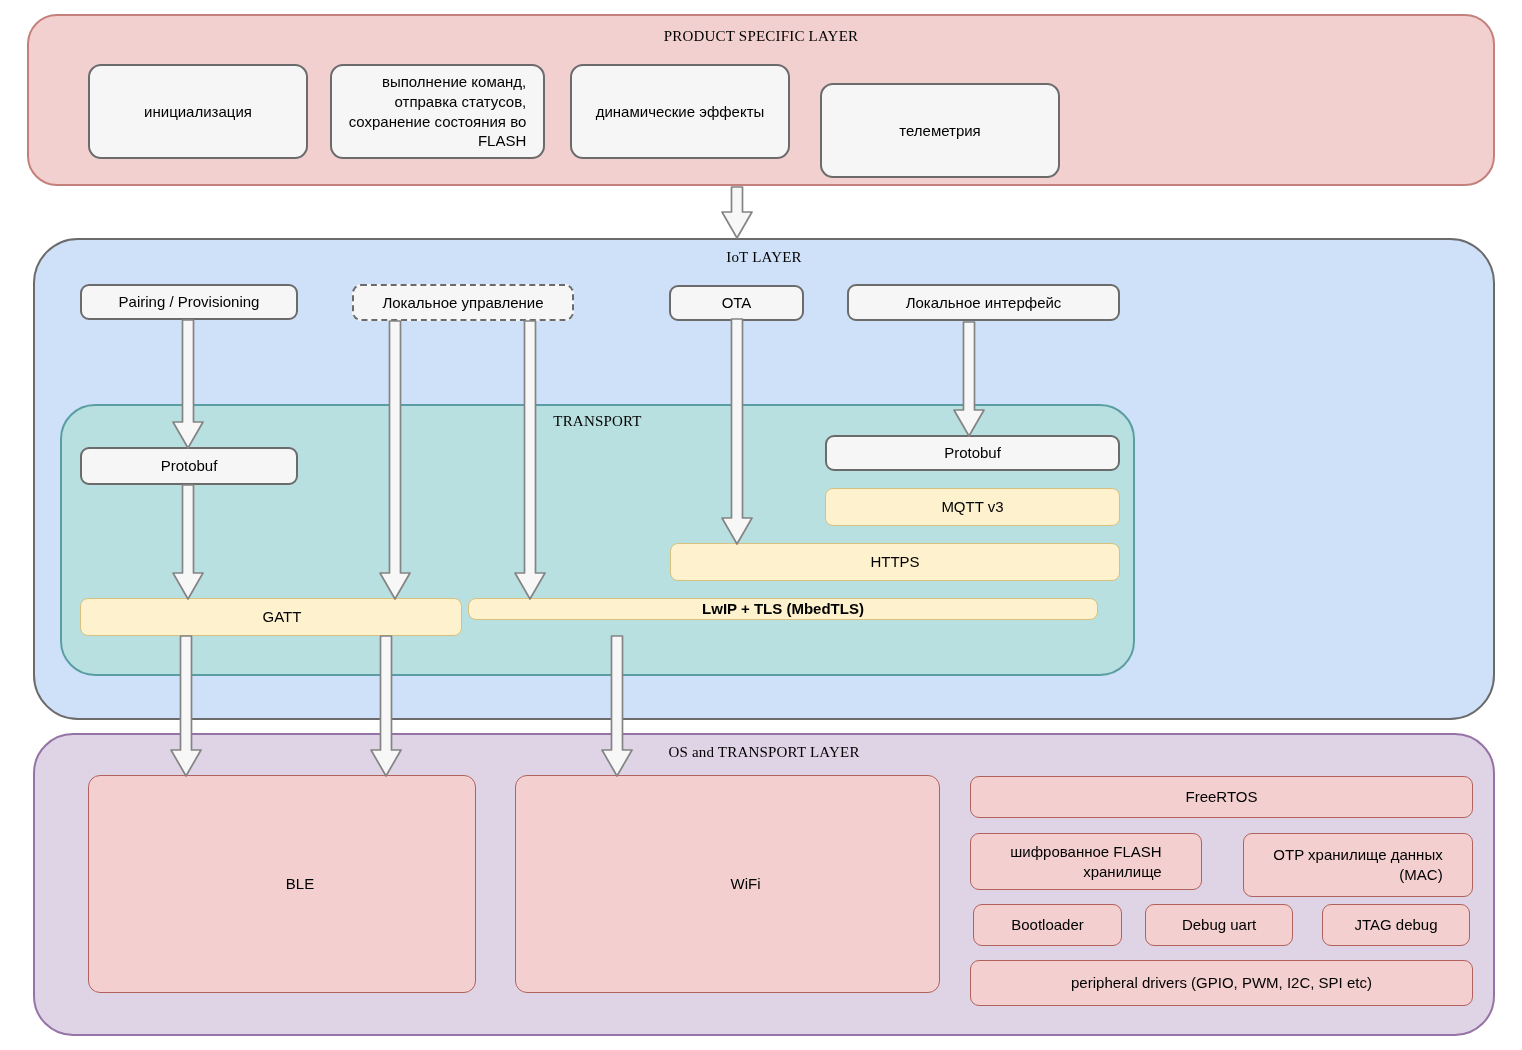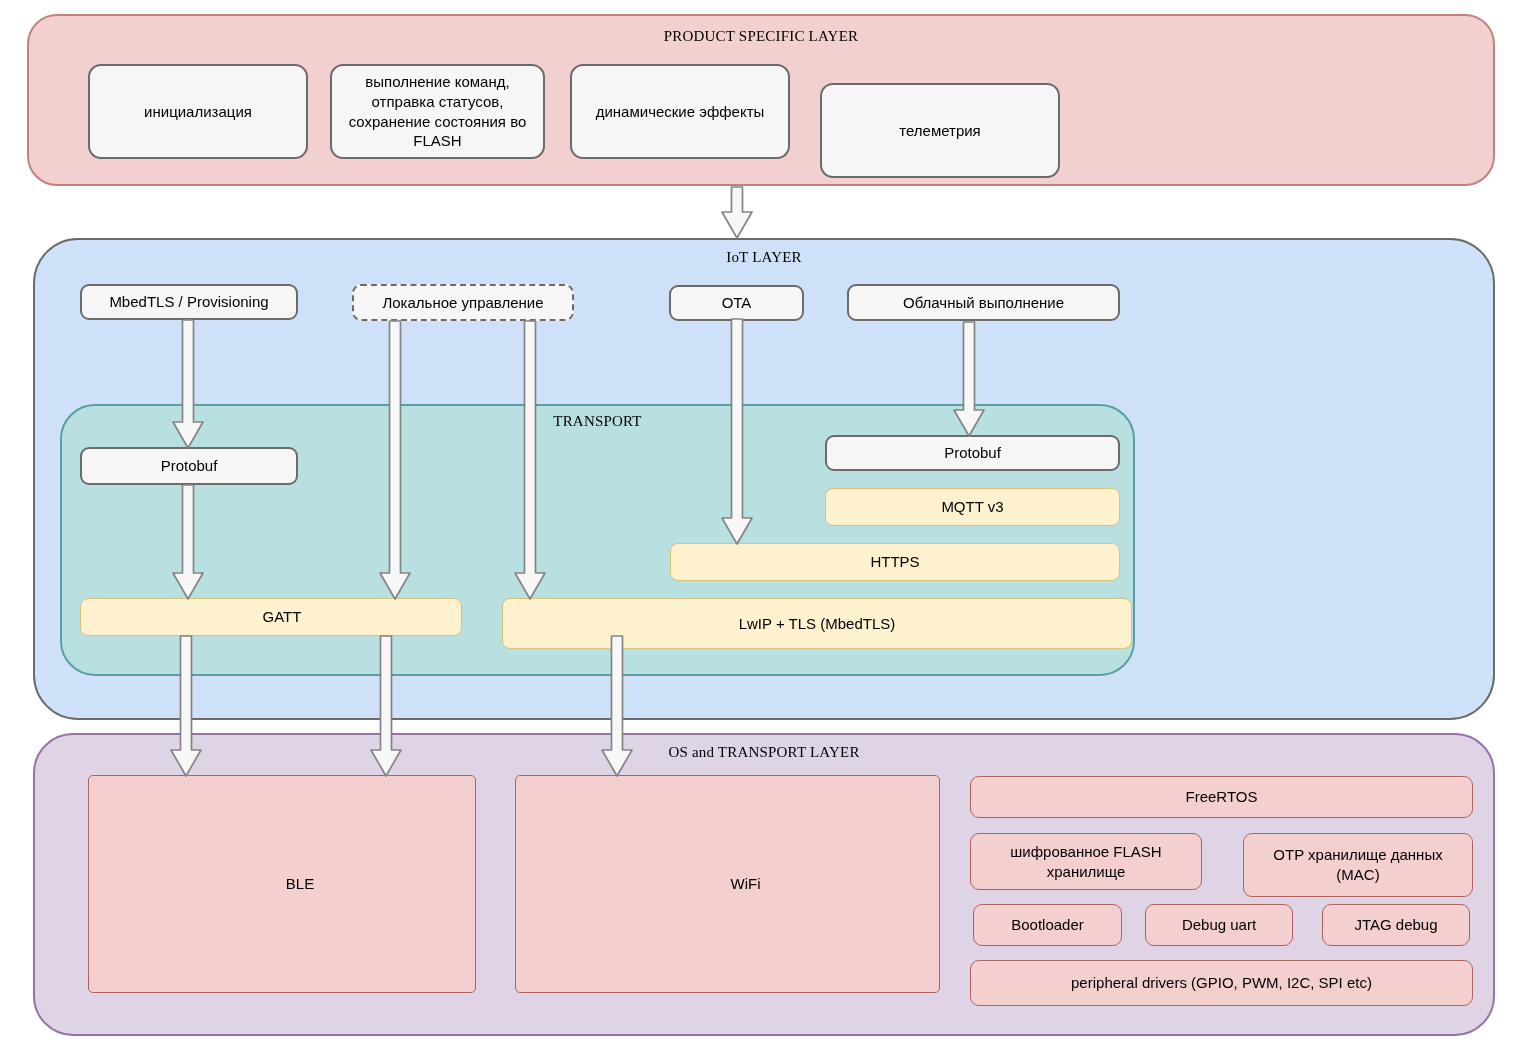--- a/index.html
+++ b/index.html
@@ -8,28 +8,28 @@
     font-family:"Liberation Sans",sans-serif;color:#000;overflow:hidden;
   }
   .layer{position:absolute;box-sizing:border-box;}
   .layer-title{
     position:absolute;text-align:center;font-size:15px;color:#000;
     letter-spacing:0.2px;
     font-family:Liberation Serif, serif;
   }
   .bx{
     position:absolute;box-sizing:border-box;display:flex;align-items:center;
-    justify-content:center;text-align:center;font-size:15px;line-height:1.32;
+    justify-content:center;text-align:right;font-size:15px;line-height:1.32;
     color:#000;white-space:pre-line;
   }
   .wbox{background:var(--white_fill);border:2px solid var(--box_stroke);border-radius:9px;}
   .wbox.dashed{border-style:dashed;}
   .ybox{background:var(--yellow_fill);border:1.5px solid var(--yellow_stroke);border-radius:8px;}
   .pbox{background:var(--pinkbox_fill);border:1.5px solid var(--pinkbox_stroke);border-radius:9px;}
-  .pbox.big{border-radius:5px;padding-left:36px;}
+  .pbox.big{border-radius:12px;padding-left:36px;}
   .lyr-product{background:var(--product_fill);border:2.5px solid var(--product_stroke);border-radius:30px;}
   .lyr-iot{background:var(--iot_fill);border:2px solid var(--box_stroke);border-radius:45px;}
   .lyr-transport{background:var(--transport_fill);border:2px solid var(--transport_stroke);border-radius:35px;}
   .lyr-os{background:var(--os_fill);border:2px solid var(--os_stroke);border-radius:40px;}
   svg.arrows{position:absolute;left:0;top:0;pointer-events:none;}
   svg.arrows path{fill:var(--arrow_fill);stroke:var(--arrow_stroke);stroke-width:1.7;stroke-linejoin:round;}
 </style>
 </head>
 <body>
 
@@ -46,31 +46,31 @@
   <div class="layer-title" style="left:33px;top:744px;width:1462px;">OS and TRANSPORT LAYER</div>
 
   <div class="bx wbox" style="left:88px;top:64px;width:220px;height:95px;border-radius:13px;">инициализация</div>
   <div class="bx wbox" style="left:330px;top:64px;width:215px;height:95px;border-radius:13px;">выполнение команд,
 отправка статусов,
 сохранение состояния во
 FLASH</div>
   <div class="bx wbox" style="left:570px;top:64px;width:220px;height:95px;border-radius:13px;">динамические эффекты</div>
   <div class="bx wbox" style="left:820px;top:63px;width:240px;height:95px;border-radius:13px;margin-top:20px;">телеметрия</div>
 
-  <div class="bx wbox" style="left:80px;top:284px;width:218px;height:36px;">MbedTLS / Provisioning</div>
+  <div class="bx wbox" style="left:80px;top:284px;width:218px;height:36px;">Pairing / Provisioning</div>
   <div class="bx wbox dashed" style="left:352px;top:284px;width:222px;height:37px;">Локальное управление</div>
   <div class="bx wbox" style="left:669px;top:285px;width:135px;height:36px;">OTA</div>
-  <div class="bx wbox" style="left:847px;top:284px;width:273px;height:37px;">Облачный выполнение</div>
+  <div class="bx wbox" style="left:847px;top:284px;width:273px;height:37px;">Локальное интерфейс</div>
 
   <div class="bx wbox" style="left:80px;top:447px;width:218px;height:38px;">Protobuf</div>
   <div class="bx wbox" style="left:825px;top:435px;width:295px;height:36px;">Protobuf</div>
   <div class="bx ybox" style="left:825px;top:488px;width:295px;height:38px;">MQTT v3</div>
   <div class="bx ybox" style="left:670px;top:543px;width:450px;height:38px;">HTTPS</div>
   <div class="bx ybox" style="left:80px;top:598px;width:382px;height:38px;padding-left:22px;">GATT</div>
-  <div class="bx ybox" style="left:502px;top:598px;width:630px;height:51px;">LwIP + TLS (MbedTLS)</div>
+  <div class="bx ybox" style="left:468px;top:598px;width:630px;height:22px;font-weight:bold;">LwIP + TLS (MbedTLS)</div>
 
   <div class="bx pbox big" style="left:88px;top:775px;width:388px;height:218px;">BLE</div>
   <div class="bx pbox big" style="left:515px;top:775px;width:425px;height:218px;">WiFi</div>
   <div class="bx pbox" style="left:970px;top:776px;width:503px;height:42px;">FreeRTOS</div>
   <div class="bx pbox" style="left:970px;top:833px;width:232px;height:57px;">шифрованное FLASH
 хранилище</div>
   <div class="bx pbox" style="left:1243px;top:833px;width:230px;height:64px;">OTP хранилище данных
 (MAC)</div>
   <div class="bx pbox" style="left:973px;top:904px;width:149px;height:42px;">Bootloader</div>
   <div class="bx pbox" style="left:1145px;top:904px;width:148px;height:42px;">Debug uart</div>

